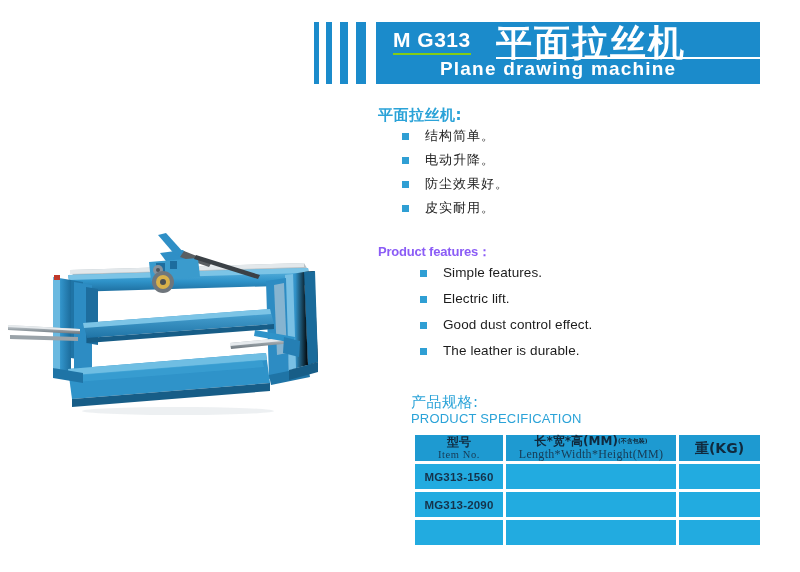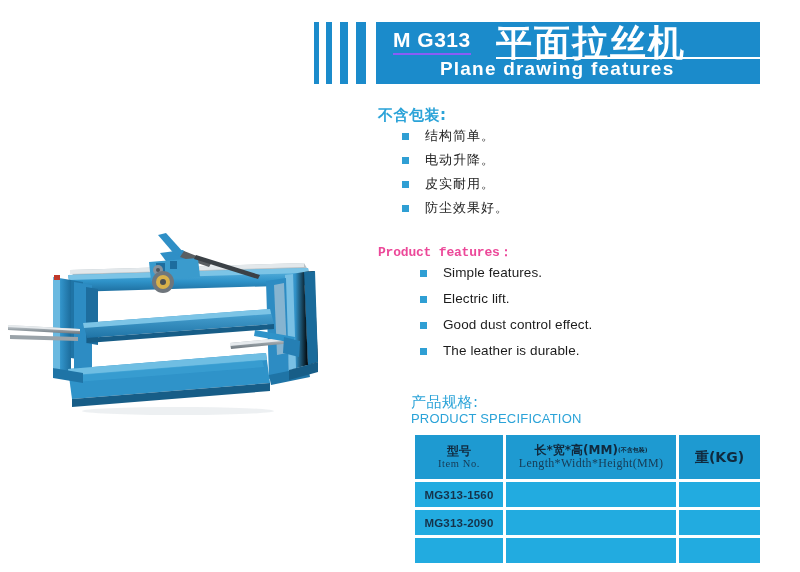--- a/index.html
+++ b/index.html
@@ -46,21 +46,21 @@
 
   #model-code {
     position: absolute;
     left: 393px;
     top: 29px;
     font-size: 21px;
     font-weight: bold;
     color: #ffffff;
     letter-spacing: 0.5px;
     line-height: 1;
-    border-bottom: 2px solid #8b5cf6;
+    border-bottom: 2px solid #84cc16;
     padding-bottom: 3px;
   }
 
   #title-cn {
     position: absolute;
     left: 496px;
     top: 24px;
     font-size: 36px;
     font-weight: bold;
     color: #ffffff;
@@ -104,23 +104,22 @@
     font-size: 15px;
     font-weight: bold;
     color: #2ba3d8;
     letter-spacing: 0.5px;
     font-family: "DejaVu Sans", "Liberation Sans", sans-serif;
   }
   .heading-en {
     position: absolute;
     font-size: 13px;
     font-weight: bold;
-    color: #ec4899;
+    color: #8b5cf6;
     letter-spacing: -0.2px;
-    font-family: Liberation Mono, monospace;
   }
 
   #features-cn-title { left: 378px; top: 106px; }
   #features-en-title { left: 378px; top: 243px; }
 
   .feat-list {
     position: absolute;
     margin: 0;
     padding: 0;
     list-style: none;
@@ -190,21 +189,21 @@
     table-layout: fixed;
   }
   #spec-table td {
     padding: 0;
     vertical-align: middle;
     text-align: center;
     color: #15324a;
   }
   #spec-table thead td {
     background: #1e9ad1;
-    height: 44px;
+    height: 26px;
     line-height: 1.05;
   }
   #spec-table tbody td {
     background: #22abe0;
     height: 25px;
     text-align: center;
   }
   .col-model  { width: 88px; }
   .col-dim    { width: 170px; }
   .col-weight { width: 81px; }
@@ -256,21 +255,21 @@
   <div class="tick tick-2"></div>
   <div class="tick tick-3"></div>
 
   <div id="header-bar"></div>
 
   <div id="model-code">M G313</div>
 
   <div id="title-cn">平面拉丝机</div>
   <div id="title-cn-rule"></div>
 
-  <div id="title-en">Plane drawing features</div>
+  <div id="title-en">Plane drawing machine</div>
 </div>
 
 <div id="machine-photo">
   <svg width="330" height="195" viewBox="0 0 330 195" xmlns="http://www.w3.org/2000/svg">
     <defs>
       <linearGradient id="gBeam" x1="0" y1="0" x2="0" y2="1">
         <stop offset="0%" stop-color="#63b7e0"></stop>
         <stop offset="55%" stop-color="#2f93c9"></stop>
         <stop offset="100%" stop-color="#1d6d9e"></stop>
       </linearGradient>
@@ -355,38 +354,38 @@
     <polygon points="276,112 292,116 291,132 275,128" fill="#257fb4"></polygon>
 
     <polygon points="45,143 75,148 75,158 45,153" fill="#1f74a6"></polygon>
     <polygon points="261,150 300,142 302,152 263,160" fill="#1f74a6"></polygon>
     <polygon points="281,145 310,137 310,147 281,155" fill="#175d87"></polygon>
 
     <ellipse cx="170" cy="186" rx="96" ry="4" fill="#dfe4e7" opacity="0.55"></ellipse>
   </svg>
 </div>
 
-<div class="heading-cn" id="features-cn-title">不含包装:</div>
+<div class="heading-cn" id="features-cn-title">平面拉丝机:</div>
 
 <ul class="feat-list" id="features-cn-list">
   <li class="feat-item">
     <span class="bullet"></span>
     <span>结构简单。</span>
   </li>
   <li class="feat-item">
     <span class="bullet"></span>
     <span>电动升降。</span>
   </li>
   <li class="feat-item">
     <span class="bullet"></span>
+    <span>防尘效果好。</span>
+  </li>
+  <li class="feat-item">
+    <span class="bullet"></span>
     <span>皮实耐用。</span>
-  </li>
-  <li class="feat-item">
-    <span class="bullet"></span>
-    <span>防尘效果好。</span>
   </li>
 </ul>
 
 <div class="heading-en" id="features-en-title">Product features：</div>
 
 <ul class="feat-list" id="features-en-list">
   <li class="feat-item">
     <span class="bullet"></span>
     <span>Simple features.</span>
   </li>

